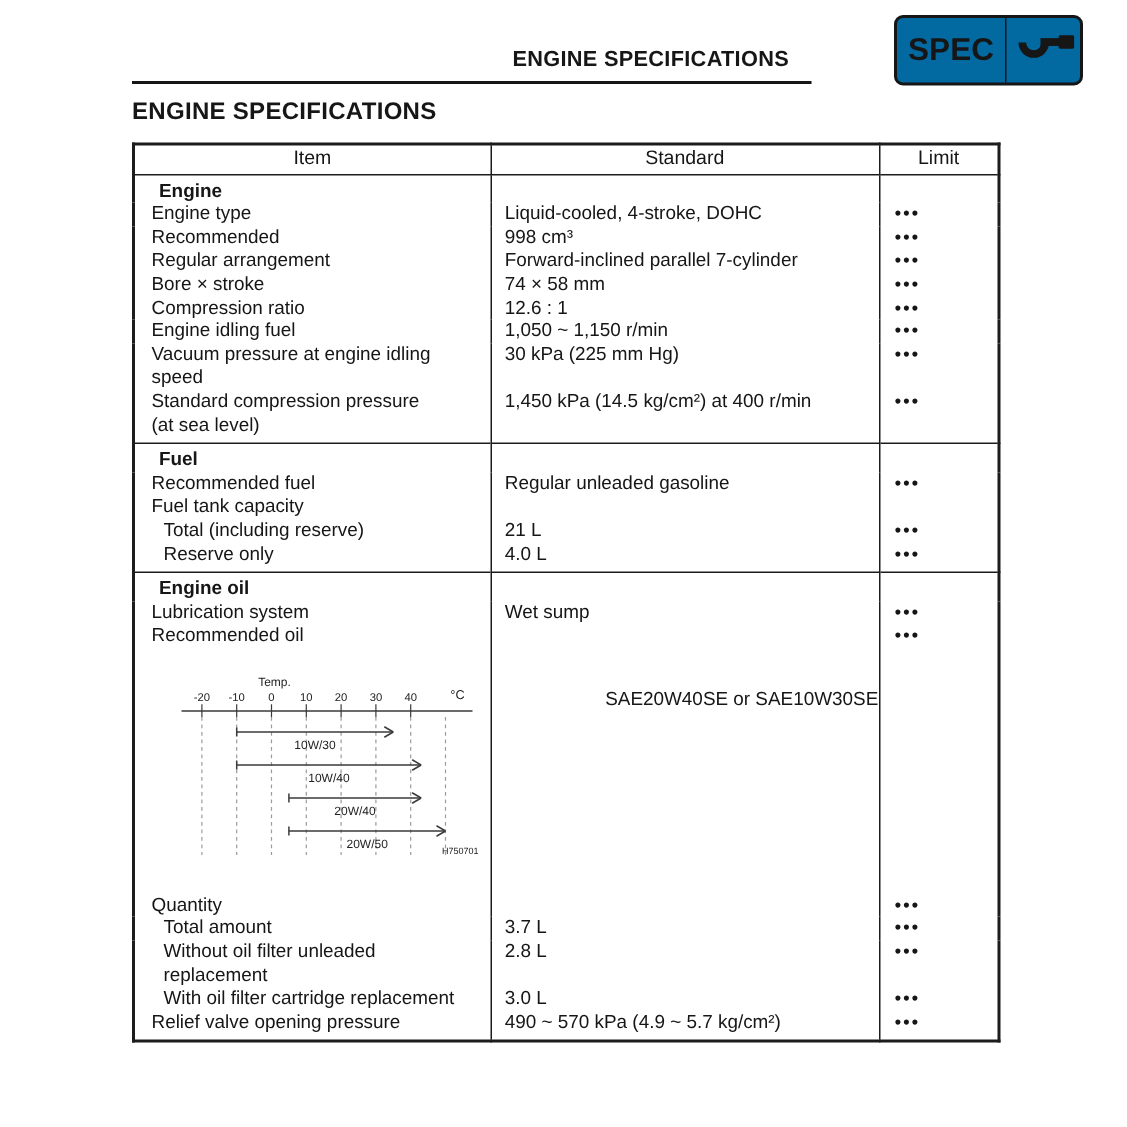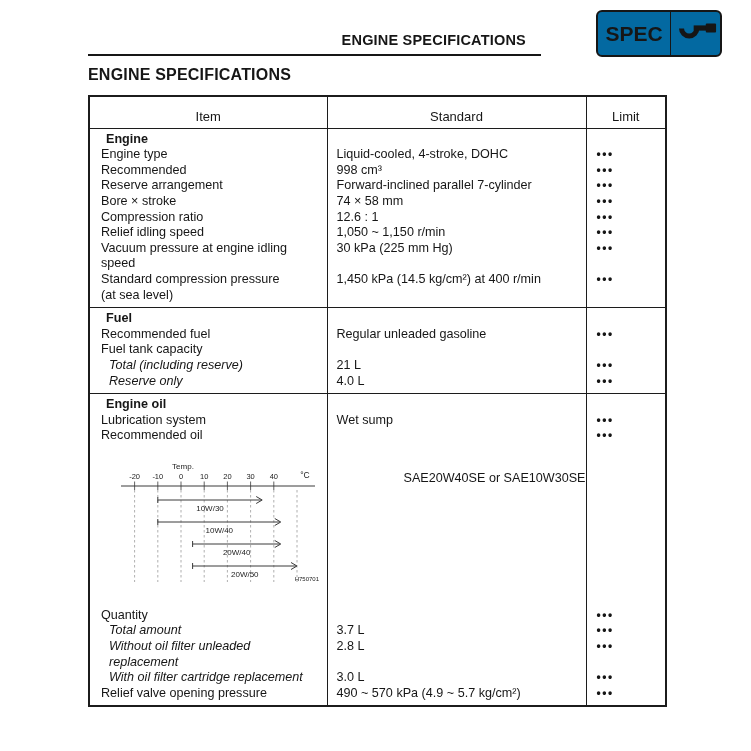--- a/index.html
+++ b/index.html
@@ -38,31 +38,31 @@
   }
   
   table.spec-table {
     position:absolute; left:88px; top:95px; width:577px;
     border-collapse:collapse; table-layout:fixed;
     border:2px solid #1c1c1c;
     font-size:12.6px; line-height:15.6px;
   }
   .spec-table thead th {
     font-weight:normal; text-align:center; font-size:13px;
-    padding:12px 0 3px 0;
+    padding:0 0 3px 0;
     border-bottom:1.5px solid #1c1c1c;
   }
   .spec-table thead th:not(:last-child) { border-right:1px solid #1c1c1c; }
   .spec-table tbody { border-top:1px solid #1c1c1c; }
   .spec-table td { vertical-align:top; padding:0; }
   .spec-table td.c-item { border-right:1px solid #1c1c1c; padding-left:16px; white-space:pre-line; }
   .spec-table td.c-std  { border-right:1px solid #1c1c1c; padding-left:9px; white-space:pre-line;margin-top:32px; }
   .spec-table td.c-limit { padding-left:10px; font-weight:bold; font-size:12px; letter-spacing:1.5px; }
   .spec-table td.c-item.ind1 { padding-left:11px; }
-  .spec-table td.c-item.ind2 { padding-left:19px;font-style:italic; }
+  .spec-table td.c-item.ind2 { padding-left:19px; }
   .spec-table td.c-item.sec-head { font-weight:bold; }
   .spec-table tbody tr:first-child td { padding-top:3px; }
   .spec-table tbody tr:last-child td { padding-bottom:4px; }
   
   .chart-cell svg { display:block; margin:16px 0 18px 13px; }
   .chart-std { padding-top:27px !important;text-align:right; }
   svg text { font-family:"Liberation Sans", sans-serif; fill:#222; }
 </style>
 </head>
 <body>
@@ -107,36 +107,36 @@
       <td class="c-item ind1">Engine type</td>
       <td class="c-std">Liquid-cooled, 4-stroke, DOHC</td>
       <td class="c-limit">•••</td>
     </tr>
     <tr>
       <td class="c-item ind1">Recommended</td>
       <td class="c-std">998 cm³</td>
       <td class="c-limit">•••</td>
     </tr>
     <tr>
-      <td class="c-item ind1">Reserve arrangement</td>
+      <td class="c-item ind1">Regular arrangement</td>
       <td class="c-std">Forward-inclined parallel 7-cylinder</td>
       <td class="c-limit">•••</td>
     </tr>
     <tr>
       <td class="c-item ind1">Bore × stroke</td>
       <td class="c-std">74 × 58 mm</td>
       <td class="c-limit">•••</td>
     </tr>
     <tr>
       <td class="c-item ind1">Compression ratio</td>
       <td class="c-std">12.6 : 1</td>
       <td class="c-limit">•••</td>
     </tr>
     <tr>
-      <td class="c-item ind1">Relief idling speed</td>
+      <td class="c-item ind1">Engine idling fuel</td>
       <td class="c-std">1,050 ~ 1,150 r/min</td>
       <td class="c-limit">•••</td>
     </tr>
     <tr>
       <td class="c-item ind1">Vacuum pressure at engine idling
 speed</td>
       <td class="c-std">30 kPa (225 mm Hg)</td>
       <td class="c-limit">•••</td>
     </tr>
     <tr>

